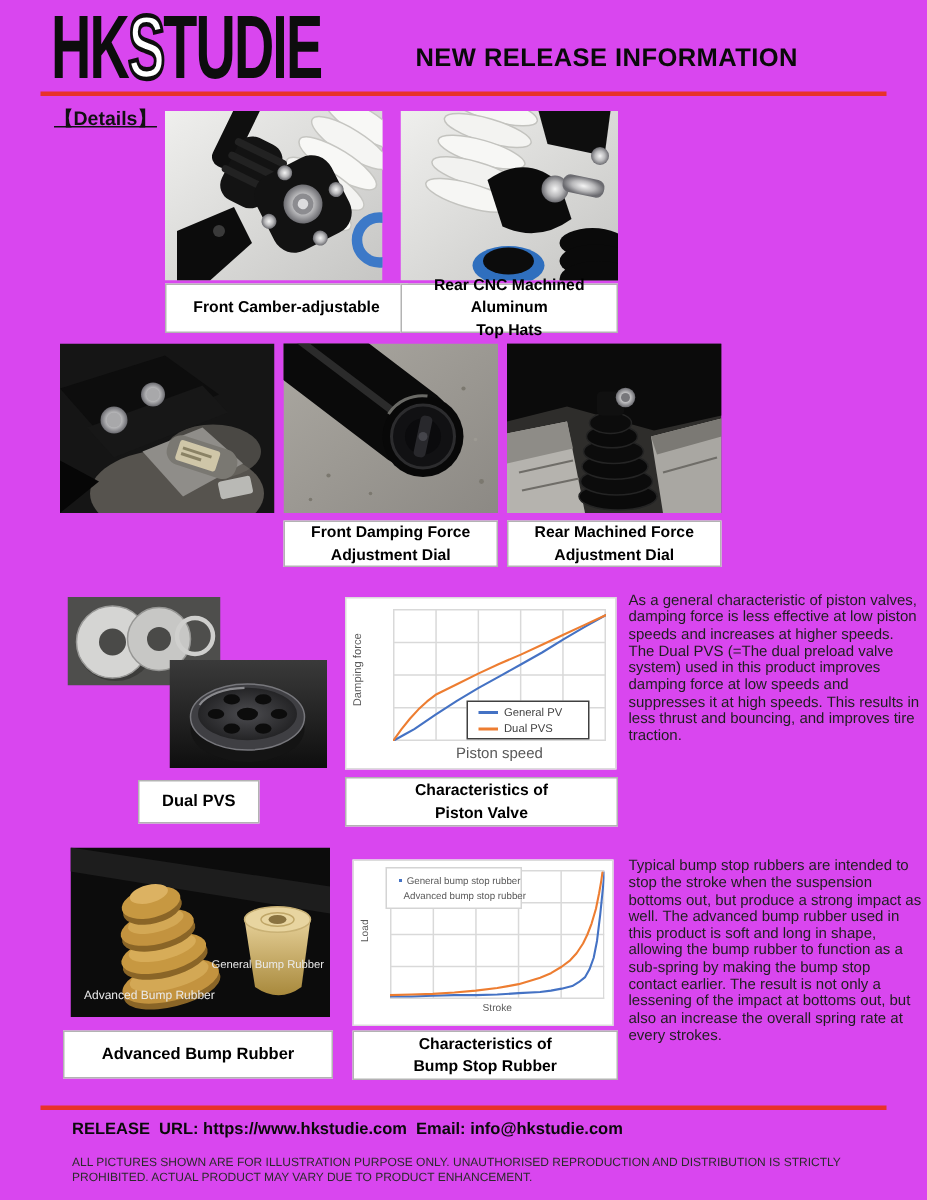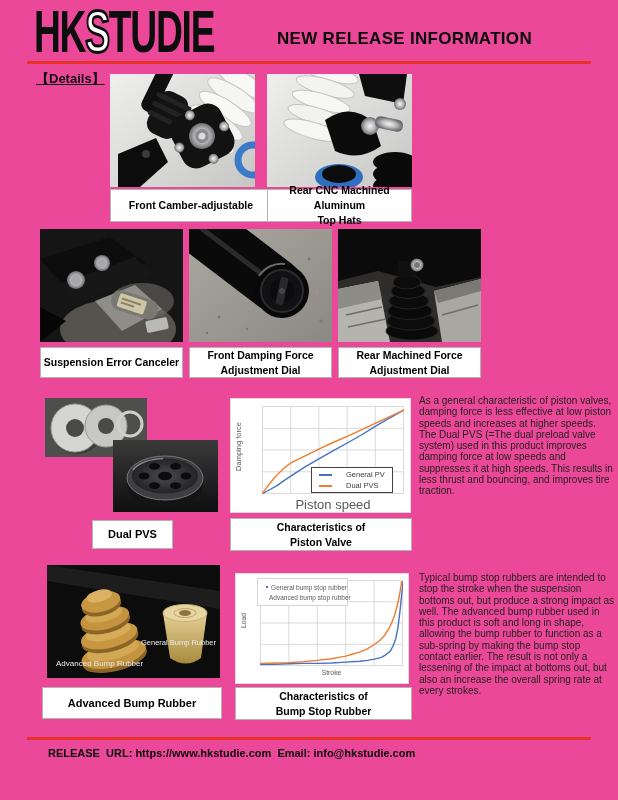--- a/index.html
+++ b/index.html
@@ -1,19 +1,19 @@
 <!DOCTYPE html>
 <html><head>
 <meta charset="utf-8">
 <style>
   * { margin:0; padding:0; box-sizing:border-box; }
   html,body { background:#fff; }
   .page {
     position:relative; width:618px; height:800px; margin:0 auto;
-    background:#ec4899; overflow:hidden;
+    background:#d946ef; overflow:hidden;
     font-family:"Liberation Sans", sans-serif; color:#111;
   }
 
   
   .logo {
     position:absolute; left:34px; top:4px;
     font-size:60px; font-weight:700; letter-spacing:-2px; line-height:56px;
     color:#0d0d0d; transform:scaleX(0.62); transform-origin:left top; white-space:nowrap;
   }
   .logo-s { color:#fff; -webkit-text-stroke:3px #0d0d0d; }
@@ -38,28 +38,28 @@
     text-align:center; font-weight:700; font-size:10.5px; line-height:15px; color:#000;
   }
   .cap.big { font-size:11px; }
 
   
   .para { position:absolute; font-size:10px; line-height:11.3px; color:#1f1f1f; }
 
   
   .chartbox { position:absolute; background:#fff; border:1px solid #dcdcdc; }
   .plot { position:absolute; }
-  .xlabel { position:absolute; text-align:center; font-size:13px; color:#595959; }
+  .xlabel { position:absolute; text-align:center; font-size:10px; color:#595959; }
   .vlabel { position:absolute; left:1px; top:0; width:13px; display:flex; align-items:center; justify-content:center; }
   .vlabel span { transform:rotate(-90deg); white-space:nowrap; font-size:7.5px; color:#595959; }
   .legend { position:absolute; background:#fff; display:flex; flex-direction:column; justify-content:center; z-index:2; }
   .lg-entry { display:flex; align-items:center; white-space:nowrap; }
   .swatch { display:inline-block; }
   .legend1 { left:80px; top:68px; width:82px; height:26px; border:1px solid #404040; padding-left:7px; row-gap:2px; }
-  .legend1 .lg-entry { font-size:7.5px; color:#3f3f3f; column-gap:14px; }
+  .legend1 .lg-entry { font-size:7.5px; color:#3f3f3f; column-gap:4px; }
   .legend1 .swatch { width:13px; height:2px; }
   .legend2 { left:21px; top:4px; width:91px; height:28px; border:1px solid #d4d4d4; padding-left:8px; row-gap:3px; }
   .legend2 .lg-entry { font-size:6.5px; color:#595959; column-gap:3px; }
   .legend2 .swatch { width:7px; height:1.5px; }
   .xlabel.small { font-size:6.8px; }
   .vlabel.small span { font-size:6.8px; }
 
   
   .contact { position:absolute; left:48px; top:747px; font-size:11px; font-weight:700; color:#0a0a0a; white-space:pre; }
   .disclaimer { position:absolute; left:48px; top:770px; width:524px; font-size:8px; line-height:10px; color:#2b2b2b; }
@@ -226,23 +226,20 @@
       <ellipse cx="72" cy="82" rx="22" ry="8.5" fill="#0a0a0a" stroke="#242424"></ellipse>
       <ellipse cx="71" cy="72" rx="20" ry="8" fill="#0c0c0c" stroke="#242424"></ellipse>
       <ellipse cx="70" cy="62" rx="17" ry="7.5" fill="#0a0a0a" stroke="#242424"></ellipse>
       <ellipse cx="69" cy="53" rx="14" ry="7" fill="#0c0c0c" stroke="#242424"></ellipse>
       <rect x="60" y="32" width="18" height="16" rx="3" fill="#101010"></rect>
       <circle cx="79" cy="36" r="6.5" fill="url(#grad-metal)"></circle>
       <circle cx="79" cy="36" r="3" fill="#77777b"></circle>
     </svg>
   </div>
 
-  <div class="cap" style="left:40px;top:347px;width:143px;height:31px">
-    <div>Suspension Error Canceler</div>
-  </div>
   <div class="cap" style="left:189px;top:347px;width:143px;height:31px">
     <div>Front Damping Force</div>
     <div>Adjustment Dial</div>
   </div>
   <div class="cap" style="left:338px;top:347px;width:143px;height:31px">
     <div>Rear Machined Force</div>
     <div>Adjustment Dial</div>
   </div>
 
   <div class="photo" style="left:45px;top:398px;width:102px;height:59px">
@@ -377,14 +374,15 @@
   </div>
   <div class="cap" style="left:235px;top:687px;width:177px;height:33px">
     <div>Characteristics of</div>
     <div>Bump Stop Rubber</div>
   </div>
 
   <div class="para" style="left:419px;top:572px;width:196px">Typical bump stop rubbers are intended to stop the stroke when the suspension bottoms out, but produce a strong impact as well. The advanced bump rubber used in this product is soft and long in shape, allowing the bump rubber to function as a sub-spring by making the bump stop contact earlier. The result is not only a lessening of the impact at bottoms out, but also an increase the overall spring rate at every strokes.</div>
 
   <div class="rule rule-bottom" style="background: rgb(232, 49, 42);"></div>
   <div class="contact">RELEASE  URL: https://www.hkstudie.com  Email: info@hkstudie.com</div>
+  <div class="disclaimer">ALL PICTURES SHOWN ARE FOR ILLUSTRATION PURPOSE ONLY. UNAUTHORISED REPRODUCTION AND DISTRIBUTION IS STRICTLY PROHIBITED. ACTUAL PRODUCT MAY VARY DUE TO PRODUCT ENHANCEMENT.</div>
 
 </div>
 
 </body></html>

